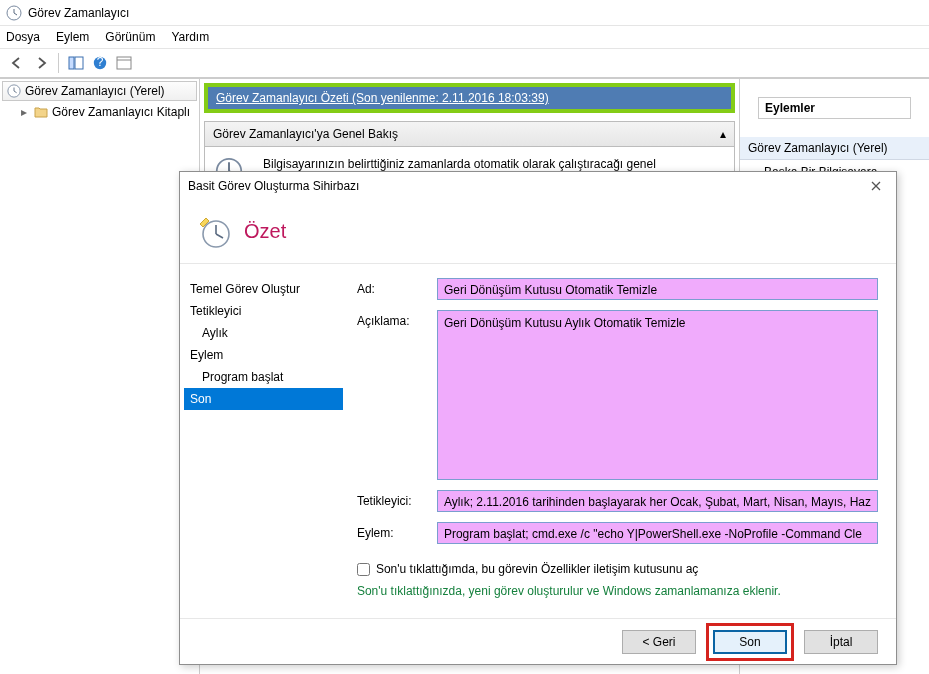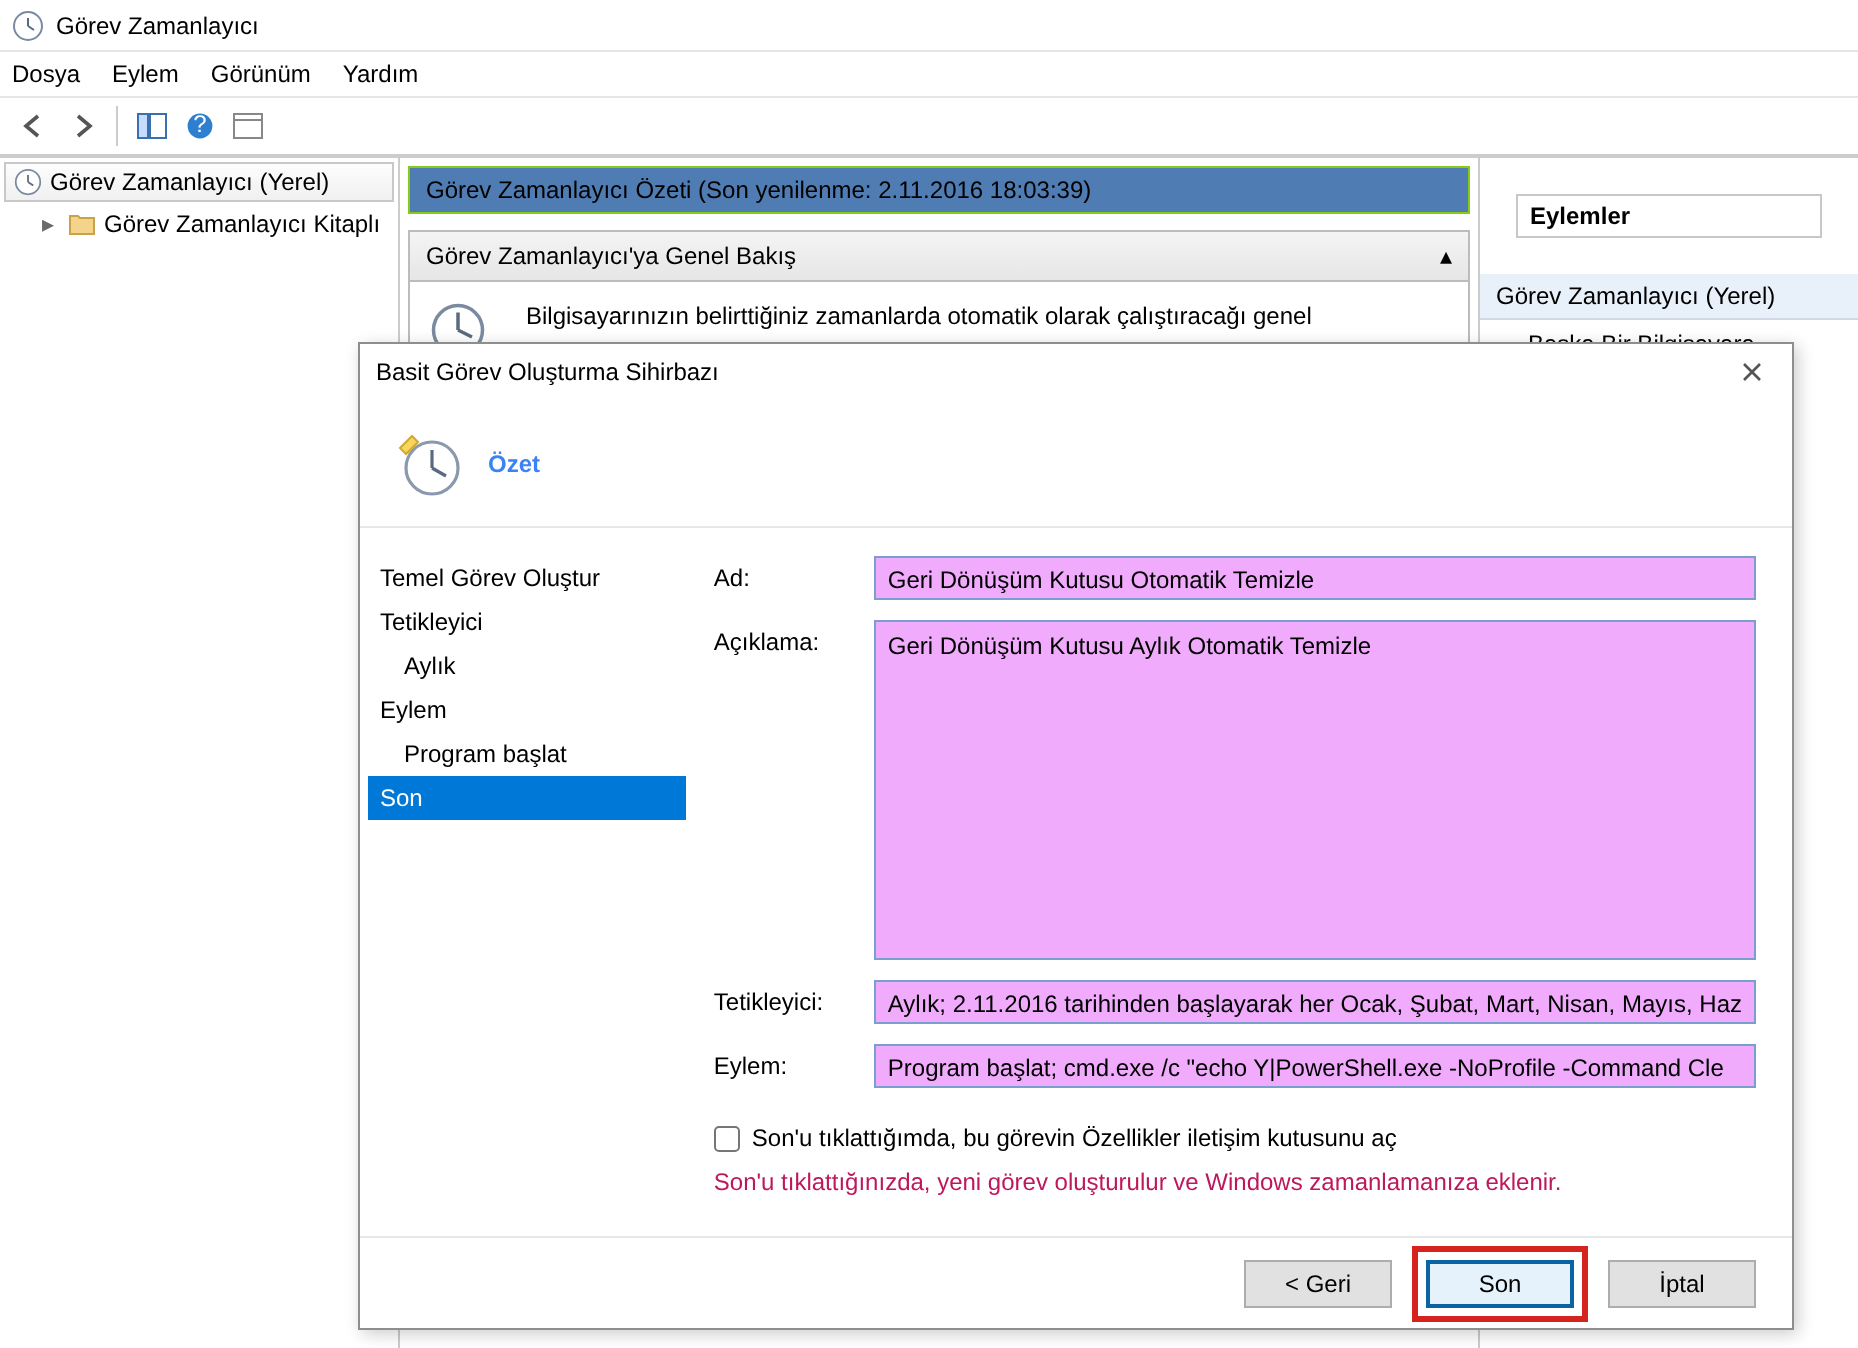--- a/index.html
+++ b/index.html
@@ -14,55 +14,55 @@
 .toolbar .tool-btn { width: 22px; height: 22px; display: flex; align-items: center; justify-content: center; border: 1px solid transparent; }
 .toolbar .divider { width: 1px; height: 20px; background: #ccc; margin: 0 4px; }
 
 .content-area { flex: 1; display: flex; border-top: 1px solid #ccc; }
 .tree-panel { width: 200px; border-right: 1px solid #ccc; }
 .tree-header { background: linear-gradient(#fdfdfd,#f0f0f0); border: 1px solid #c8c8c8; margin: 2px; padding: 2px 4px; display: flex; align-items: center; gap: 4px; }
 .tree-row { display: flex; align-items: center; gap: 4px; padding: 2px 4px 2px 18px; }
 .tree-toggle { width: 12px; text-align: center; color: #6a6a6a; }
 
 .center-panel { flex: 1; padding: 4px; display: flex; flex-direction: column; gap: 8px; }
-.panel-title { background: #4f7cb3; color: #000000; padding: 4px 8px; border: 1px solid #84cc16; }
+.panel-title { background: #4f7cb3; color: #ffffff; padding: 4px 8px; border: 4px solid #84cc16; text-decoration: underline; }
 .overview-box { border: 1px solid #bcbcbc; }
 .overview-header { background: linear-gradient(#f4f4f4,#e6e6e6); padding: 5px 8px; border-bottom: 1px solid #bcbcbc; display: flex; align-items: center; justify-content: space-between; }
 .overview-body { padding: 10px; display: flex; gap: 20px; align-items: flex-start; }
 
 .right-panel { width: 190px; border-left: 1px solid #ccc; }
 .right-header { background: #fff; border: 1px solid #c8c8c8; margin: 18px; padding: 3px 6px; font-weight: 600; }
 .right-section { background: #e8f0fa; padding: 4px 8px; border-bottom: 1px solid #d0d8e4; }
 .right-item { padding: 5px 8px 5px 24px; display: flex; align-items: center; gap: 6px; position: relative; }
 .right-item .ritem-icon { position: absolute; left: 4px; width: 16px; height: 16px; }
 .right-extra { padding: 5px 8px 5px 24px; }
 
 
 .wizard { position: absolute; left: 179px; top: 171px; width: 718px; height: 494px; background: #fff; border: 1px solid #8e8e8e; box-shadow: 2px 2px 8px rgba(0,0,0,.2); display: flex; flex-direction: column; }
 .wiz-titlebar { height: 28px; display: flex; align-items: center; justify-content: space-between; padding: 0 8px; }
 .wiz-close { width: 24px; height: 18px; display:flex; align-items:center; justify-content:center; }
 .wiz-header { height: 64px; display: flex; align-items: center; gap: 12px; padding: 0 16px; border-bottom: 1px solid #e7e7e7; }
 .wiz-header .hicon { width: 36px; height: 36px; }
-.wiz-header h2 { font-size: 12px; color: #3b82f6; font-weight: 700; }
+.wiz-header h2 { font-size: 20px; color: #be185d; font-weight: 400; }
 
 .wiz-body { flex: 1; display: flex; }
 .wiz-nav { width: 180px; padding: 14px 4px 4px 4px; }
 .wiz-nav .nav-item { padding: 4px 6px; cursor: default; }
 .wiz-nav .nav-sub { padding: 4px 6px 4px 18px; }
 .wiz-nav .selected { background: #0078d7; color: #fff; }
 
 .wiz-form { flex: 1; padding: 14px 18px 10px 10px; display: flex; flex-direction: column; }
 .form-row { display: flex; align-items: flex-start; margin-bottom: 10px; gap: 8px; }
 .form-row label { width: 72px; padding-top: 4px; }
 .form-row .field { flex: 1; border: 1px solid #7a9ecf; padding: 4px 6px; background: #f0abfc; min-height: 22px; }
 .form-row .field.multi { height: 170px; line-height: 1.4; }
 .form-row .field.single { height: 22px; overflow: hidden; white-space: nowrap; }
 
 .chk-row { display: flex; align-items: center; gap: 6px; margin-top: 8px; }
-.note { margin-top: 8px; color: #be185d; }
+.note { margin-top: 8px; color: #15803d; }
 
 .wiz-buttons { height: 46px; display: flex; align-items: center; justify-content: flex-end; gap: 10px; padding: 0 18px; border-top: 1px solid #e7e7e7; }
 .btn { width: 74px; height: 24px; background: #e1e1e1; border: 1px solid #adadad; display: flex; align-items: center; justify-content: center; cursor: default; }
 .btn.primary { border: 2px solid #0a64a4; background: #e5f1fb; }
 .highlight-box { border: 3px solid #d5231e; padding: 4px; }
 
 .clock-svg circle.face { fill: #fff; stroke: #7a8aa0; stroke-width: 1; }
 </style>
 </head>
 <body>

